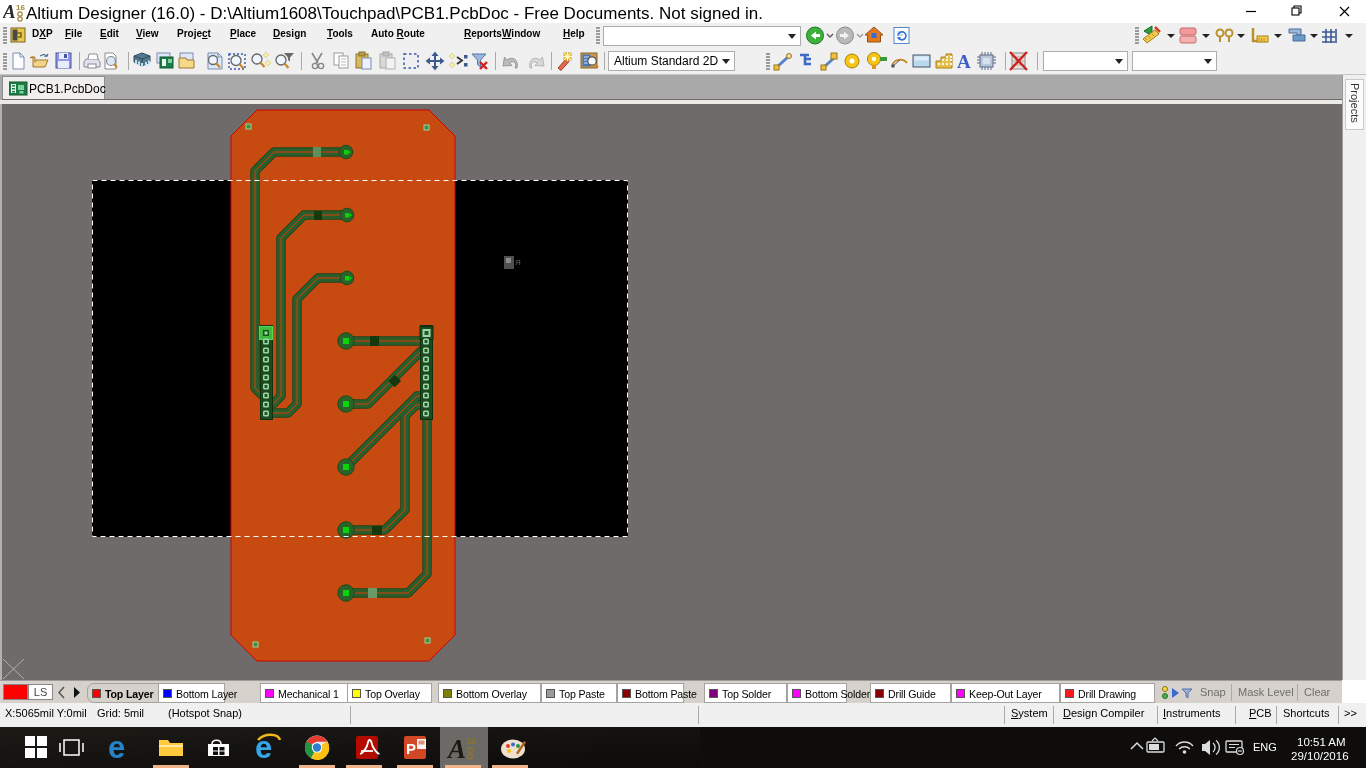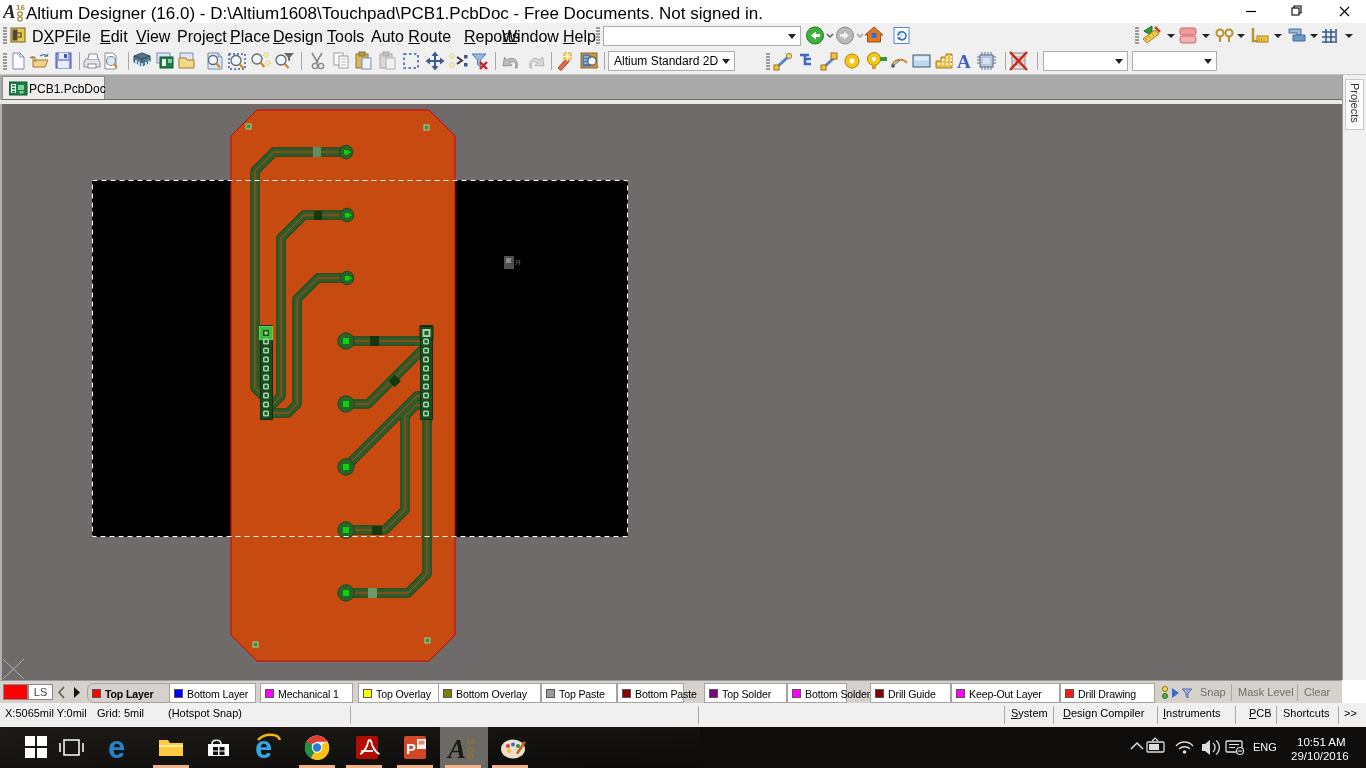--- a/index.html
+++ b/index.html
@@ -7,21 +7,21 @@
   body { font-family:"Liberation Sans", sans-serif; position:relative; background:#fff; }
   #app { position:absolute; left:0; top:0; width:1366px; height:768px; }
   .abs { position:absolute; }
 
   
   #titlebar { left:0; top:0; width:1366px; height:23px; background:#ffffff; }
   #title-text { left:26px; top:4px; font-size:17px; color:#000; white-space:nowrap; }
 
   
   #menubar { left:0; top:23px; width:1366px; height:25px; background:#f0f0f0; }
-  .menu-item { position:absolute; top:5px; font-size:16px; color:#000; white-space:nowrap; }
+  .menu-item { position:absolute; top:5px; font-size:10px; color:#000; white-space:nowrap;font-weight:bold; }
   .menu-item u { text-decoration:underline; }
 
   
   #toolbar { left:0; top:48px; width:1366px; height:27px; background:#f0f0f0; border-bottom:1px solid #c8c6c4; }
   .combo { position:absolute; height:20px; background:#fff; border:1px solid #adadad; font-size:12px; color:#000; }
   .combo .ctext { position:absolute; left:5px; top:2px; }
   .combo .carr { position:absolute; right:0; top:0; width:17px; height:18px; }
   .combo .carr:after { content:""; position:absolute; left:5px; top:7px; border-left:4.5px solid transparent; border-right:4.5px solid transparent; border-top:5px solid #222; }
 
   
@@ -580,29 +580,29 @@
     <div class="abs" style="left:3px;top:3px;width:25px;height:16px;background:#ff0000;border:1px solid #888"></div>
     <div class="abs" style="left:28px;top:3px;width:25px;height:16px;background:#fdfdfd;border:1px solid #888;font-size:11px;color:#444;text-align:center;line-height:14px">LS</div>
     <svg class="abs" style="left:56px;top:4px" width="36" height="15" viewBox="0 0 36 15">
       <path d="M8 2 L3 7.5 L8 13" fill="none" stroke="#555" stroke-width="1.5"></path>
       <path d="M18 2 L24 7.5 L18 13 Z" fill="#111"></path>
     </svg>
     <div class="ltab active" style="left:87px;width:86px">
         <div class="sq" style="background:#ff0000"></div>
         <div class="lt">Top Layer</div>
       </div>
-    <div class="ltab" style="left:169px;width:87px">
+    <div class="ltab" style="left:158px;width:67px">
         <div class="sq" style="background:#0000ff"></div>
         <div class="lt">Bottom Layer</div>
       </div>
     <div class="ltab" style="left:260px;width:93px">
         <div class="sq" style="background:#ff00ff"></div>
         <div class="lt">Mechanical 1</div>
       </div>
-    <div class="ltab" style="left:358px;width:85px">
+    <div class="ltab" style="left:347px;width:85px">
         <div class="sq" style="background:#ffff00"></div>
         <div class="lt">Top Overlay</div>
       </div>
     <div class="ltab" style="left:438px;width:103px">
         <div class="sq" style="background:#808000"></div>
         <div class="lt">Bottom Overlay</div>
       </div>
     <div class="ltab" style="left:541px;width:76px">
         <div class="sq" style="background:#9a9a9a"></div>
         <div class="lt">Top Paste</div>

